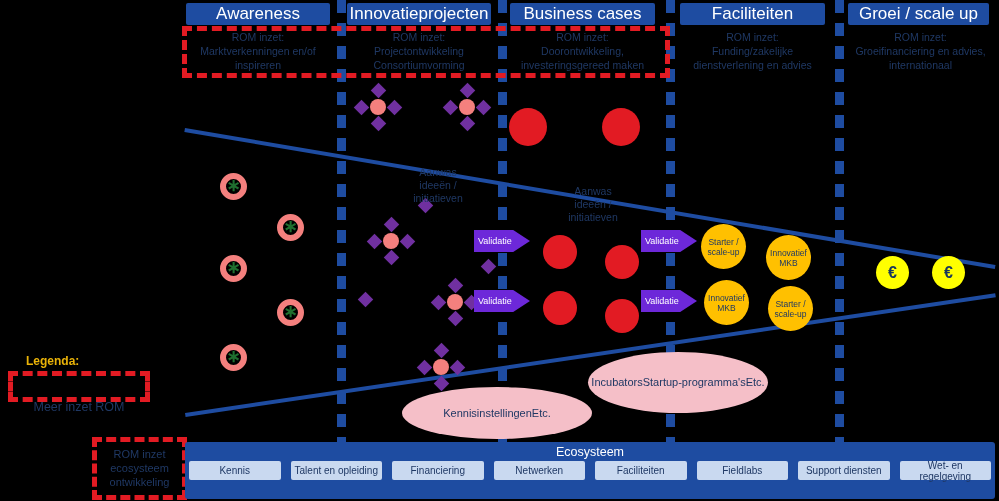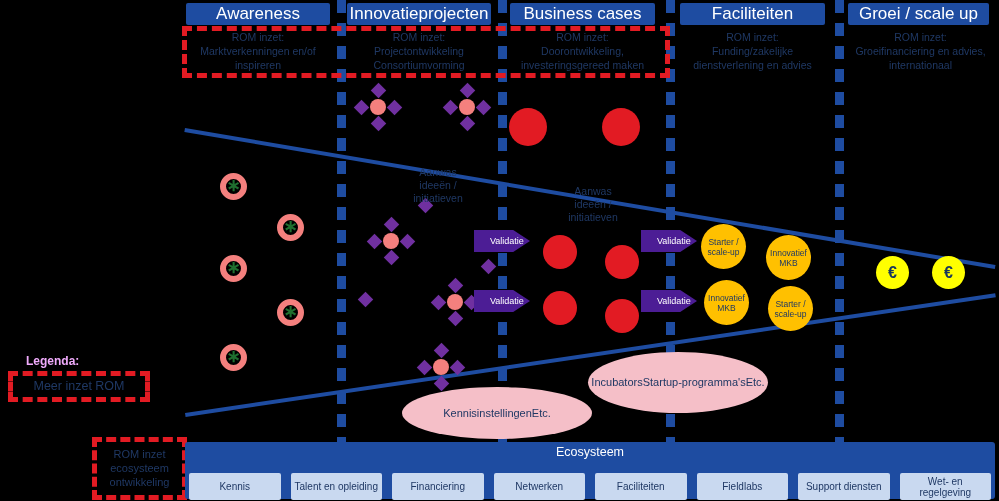--- a/index.html
+++ b/index.html
@@ -16,39 +16,39 @@
   .ring{position:absolute;width:27px;height:27px;box-sizing:border-box;border:6px solid #F4807E;
         border-radius:50%;display:flex;align-items:center;justify-content:center;}
   .seed{color:#1F6F2F;font-size:17px;font-weight:bold;line-height:1;margin-top:-2px;}
   .cluster{position:absolute;width:44px;height:44px;}
   .dot{position:absolute;left:14px;top:14px;width:16px;height:16px;border-radius:50%;background:#F4807E;}
   .dia{position:absolute;width:11px;height:11px;background:#7030A0;transform:rotate(45deg);}
   .dia.n{left:16.5px;top:0;}  .dia.e{right:0;top:16.5px;}
   .dia.s{left:16.5px;bottom:0;} .dia.w{left:0;top:16.5px;}
   .sdia{position:absolute;width:11px;height:11px;background:#7030A0;transform:rotate(45deg);}
   .bigred{position:absolute;border-radius:50%;background:#E21B23;}
-  .varrow{position:absolute;width:56px;height:22px;background:#4c1d95;color:#fff;font-size:9px;
-          display:flex;align-items:center;padding-left:16px;box-sizing:border-box;
+  .varrow{position:absolute;width:56px;height:22px;background:#6d28d9;color:#fff;font-size:9px;
+          display:flex;align-items:center;padding-left:4px;box-sizing:border-box;
           clip-path:polygon(0 0,70% 0,100% 50%,70% 100%,0 100%);}
   .note{position:absolute;color:#1F3864;font-size:10.5px;line-height:13px;text-align:center;margin-top:40px;}
   .comp{position:absolute;width:45px;height:45px;border-radius:50%;background:#FFC000;color:#1F3864;
         font-size:8.5px;line-height:10px;display:flex;flex-direction:column;align-items:center;
         justify-content:center;text-align:center;}
   .euro{position:absolute;width:33px;height:33px;border-radius:50%;background:#FFFF00;color:#17365D;
         font-size:16px;font-weight:bold;display:flex;align-items:center;justify-content:center;}
   .pellipse{position:absolute;border-radius:50%;background:#F5BFC8;color:#1F3864;font-size:11px;
         line-height:13px;display:flex;flex-direction:row;align-items:center;justify-content:center;
         text-align:center;}
-  .legendtitle{position:absolute;color:#f0abfc;font-size:12px;font-weight:bold;}
-  .legendlbl{color:#1F3864;font-size:12.5px;text-align:center;line-height:21px;}
+  .legendtitle{position:absolute;color:#eab308;font-size:12px;font-weight:bold;}
+  .legendlbl{color:#1F3864;font-size:12.5px;text-align:center;line-height:21px;margin-top:21px;}
   .ecorom{color:#1F3864;font-size:11px;line-height:14px;text-align:center;padding-top:5px;}
   .ecobar{position:absolute;left:185px;top:442px;width:810px;height:57px;background:#1E4CA1;
           border-radius:3px;}
   .ecotitle{height:19px;line-height:20px;color:#fff;font-size:12.5px;text-align:center;}
-  .ecocells{display:flex;gap:10px;margin:12px 4px;height:27px;}
+  .ecocells{display:flex;gap:10px;margin:0 4px;height:19px;}
   .ecocell{flex:1;background:#C9D9F0;border-radius:2px;color:#1F3864;font-size:10px;line-height:11px;
            display:flex;align-items:center;justify-content:center;text-align:center;padding:1px 2px;}
 </style>
 </head>
 <body>
 
 <div id="canvas">
 
   <div class="fline" style="left:185px;top:128px;width:822px;transform:rotate(9.6deg);"></div>
   <div class="fline" style="left:185px;top:413px;width:819px;transform:rotate(-8.4deg);"></div>

